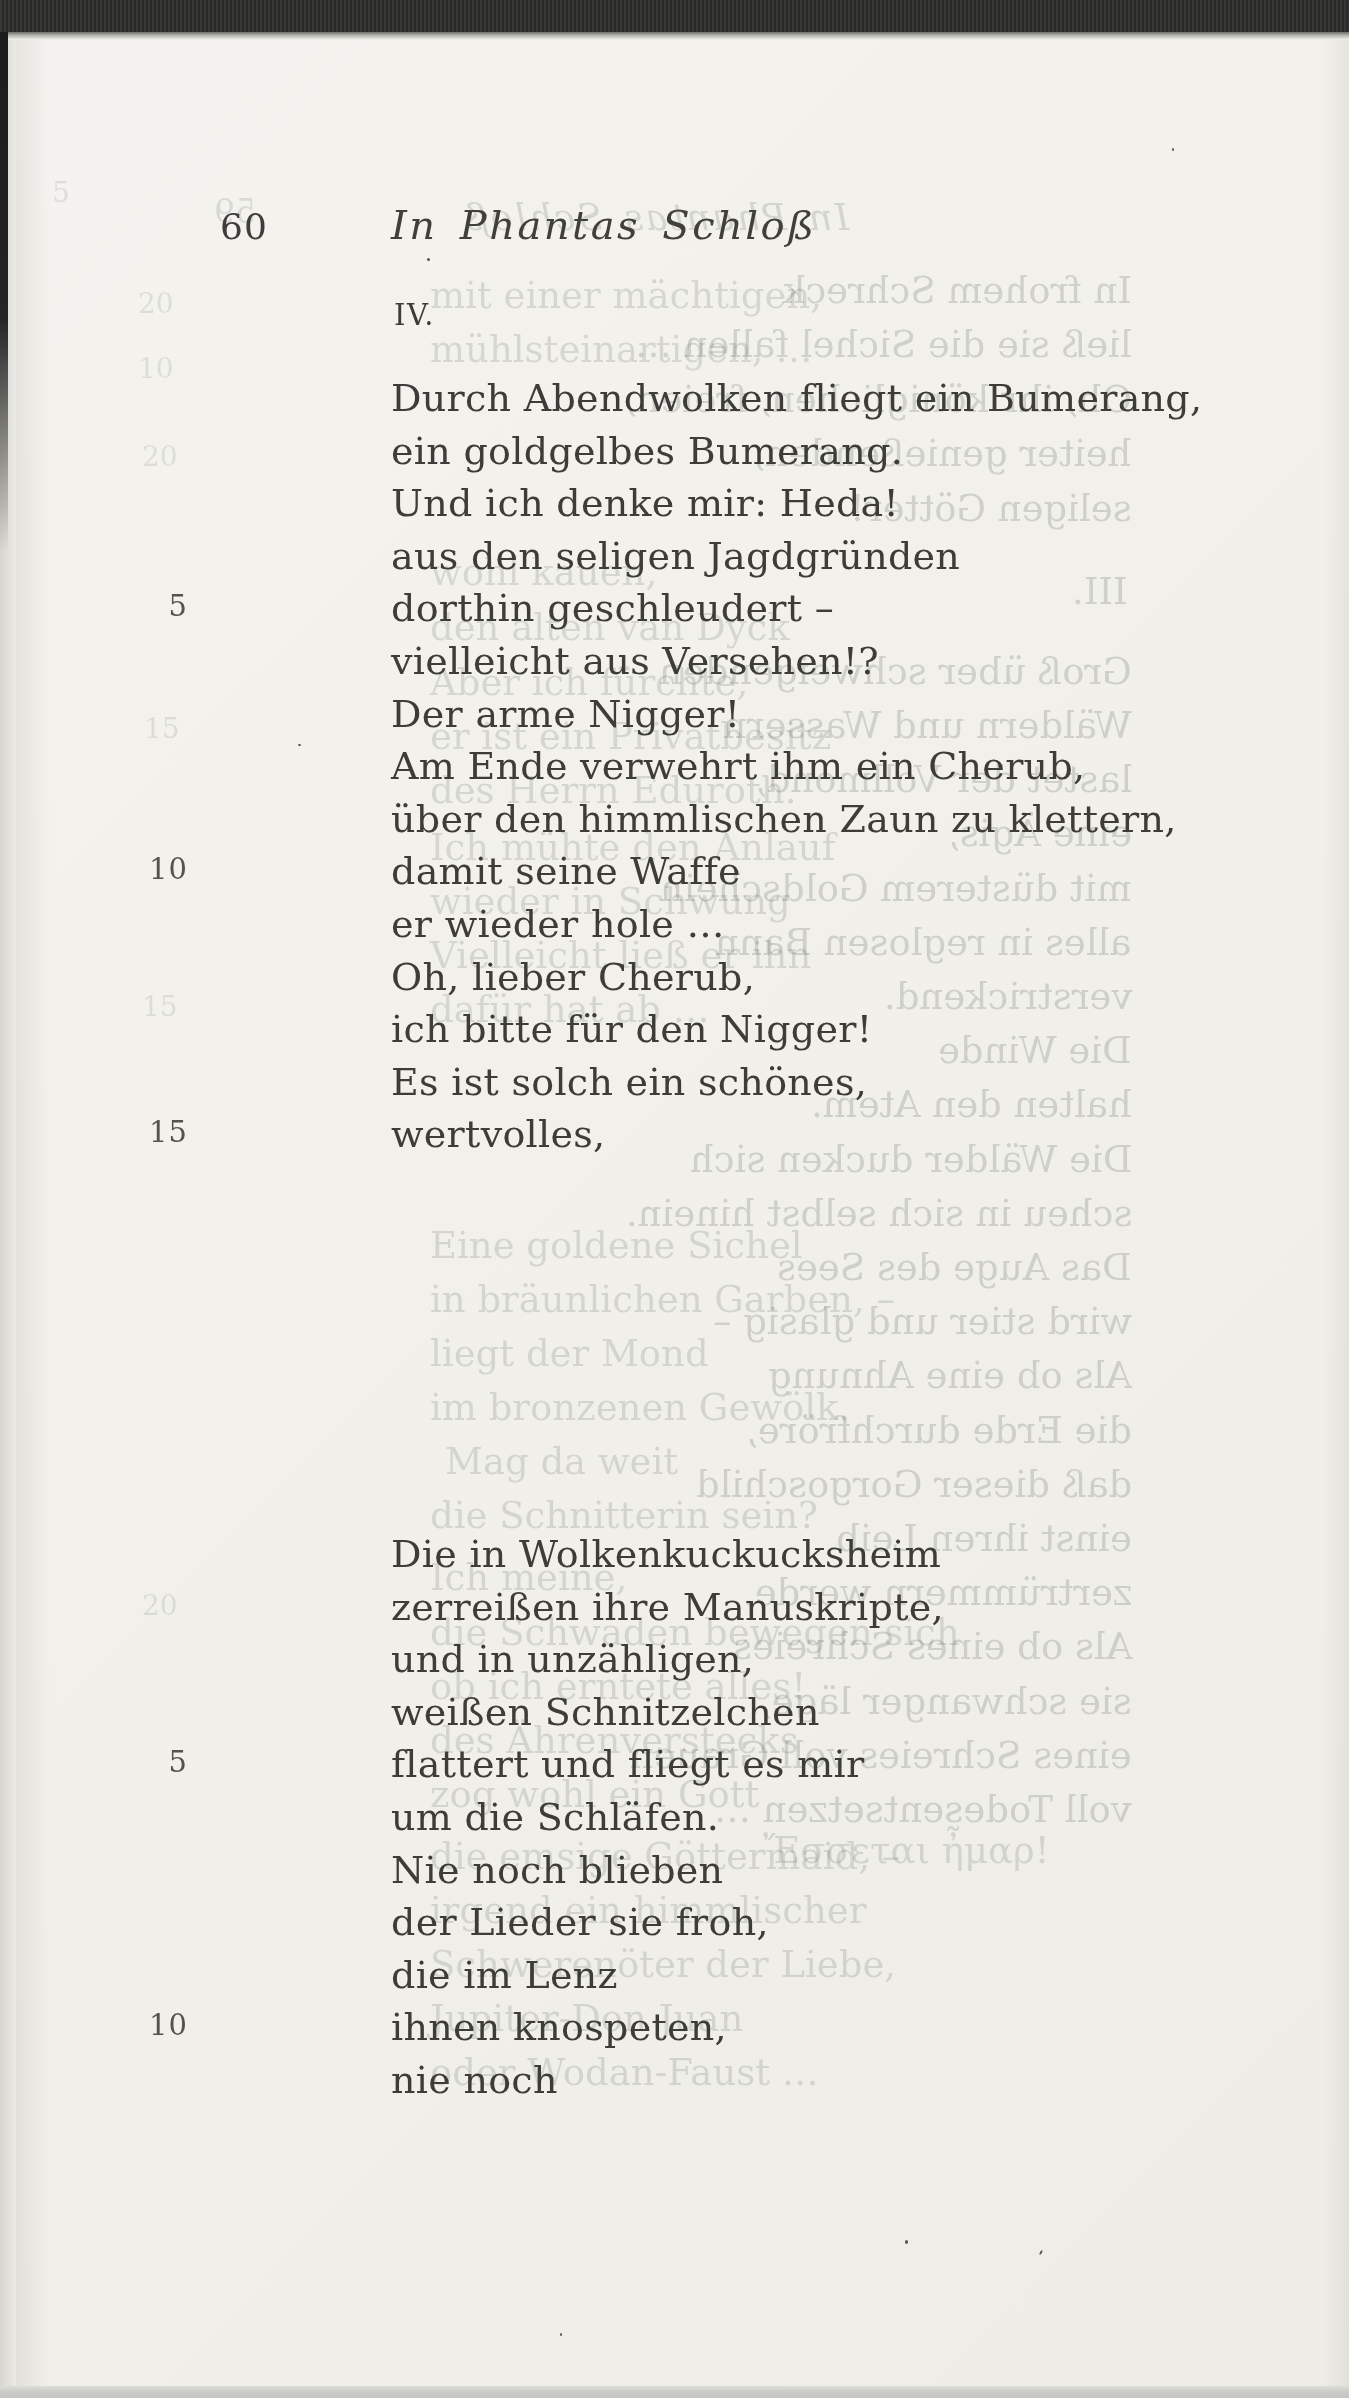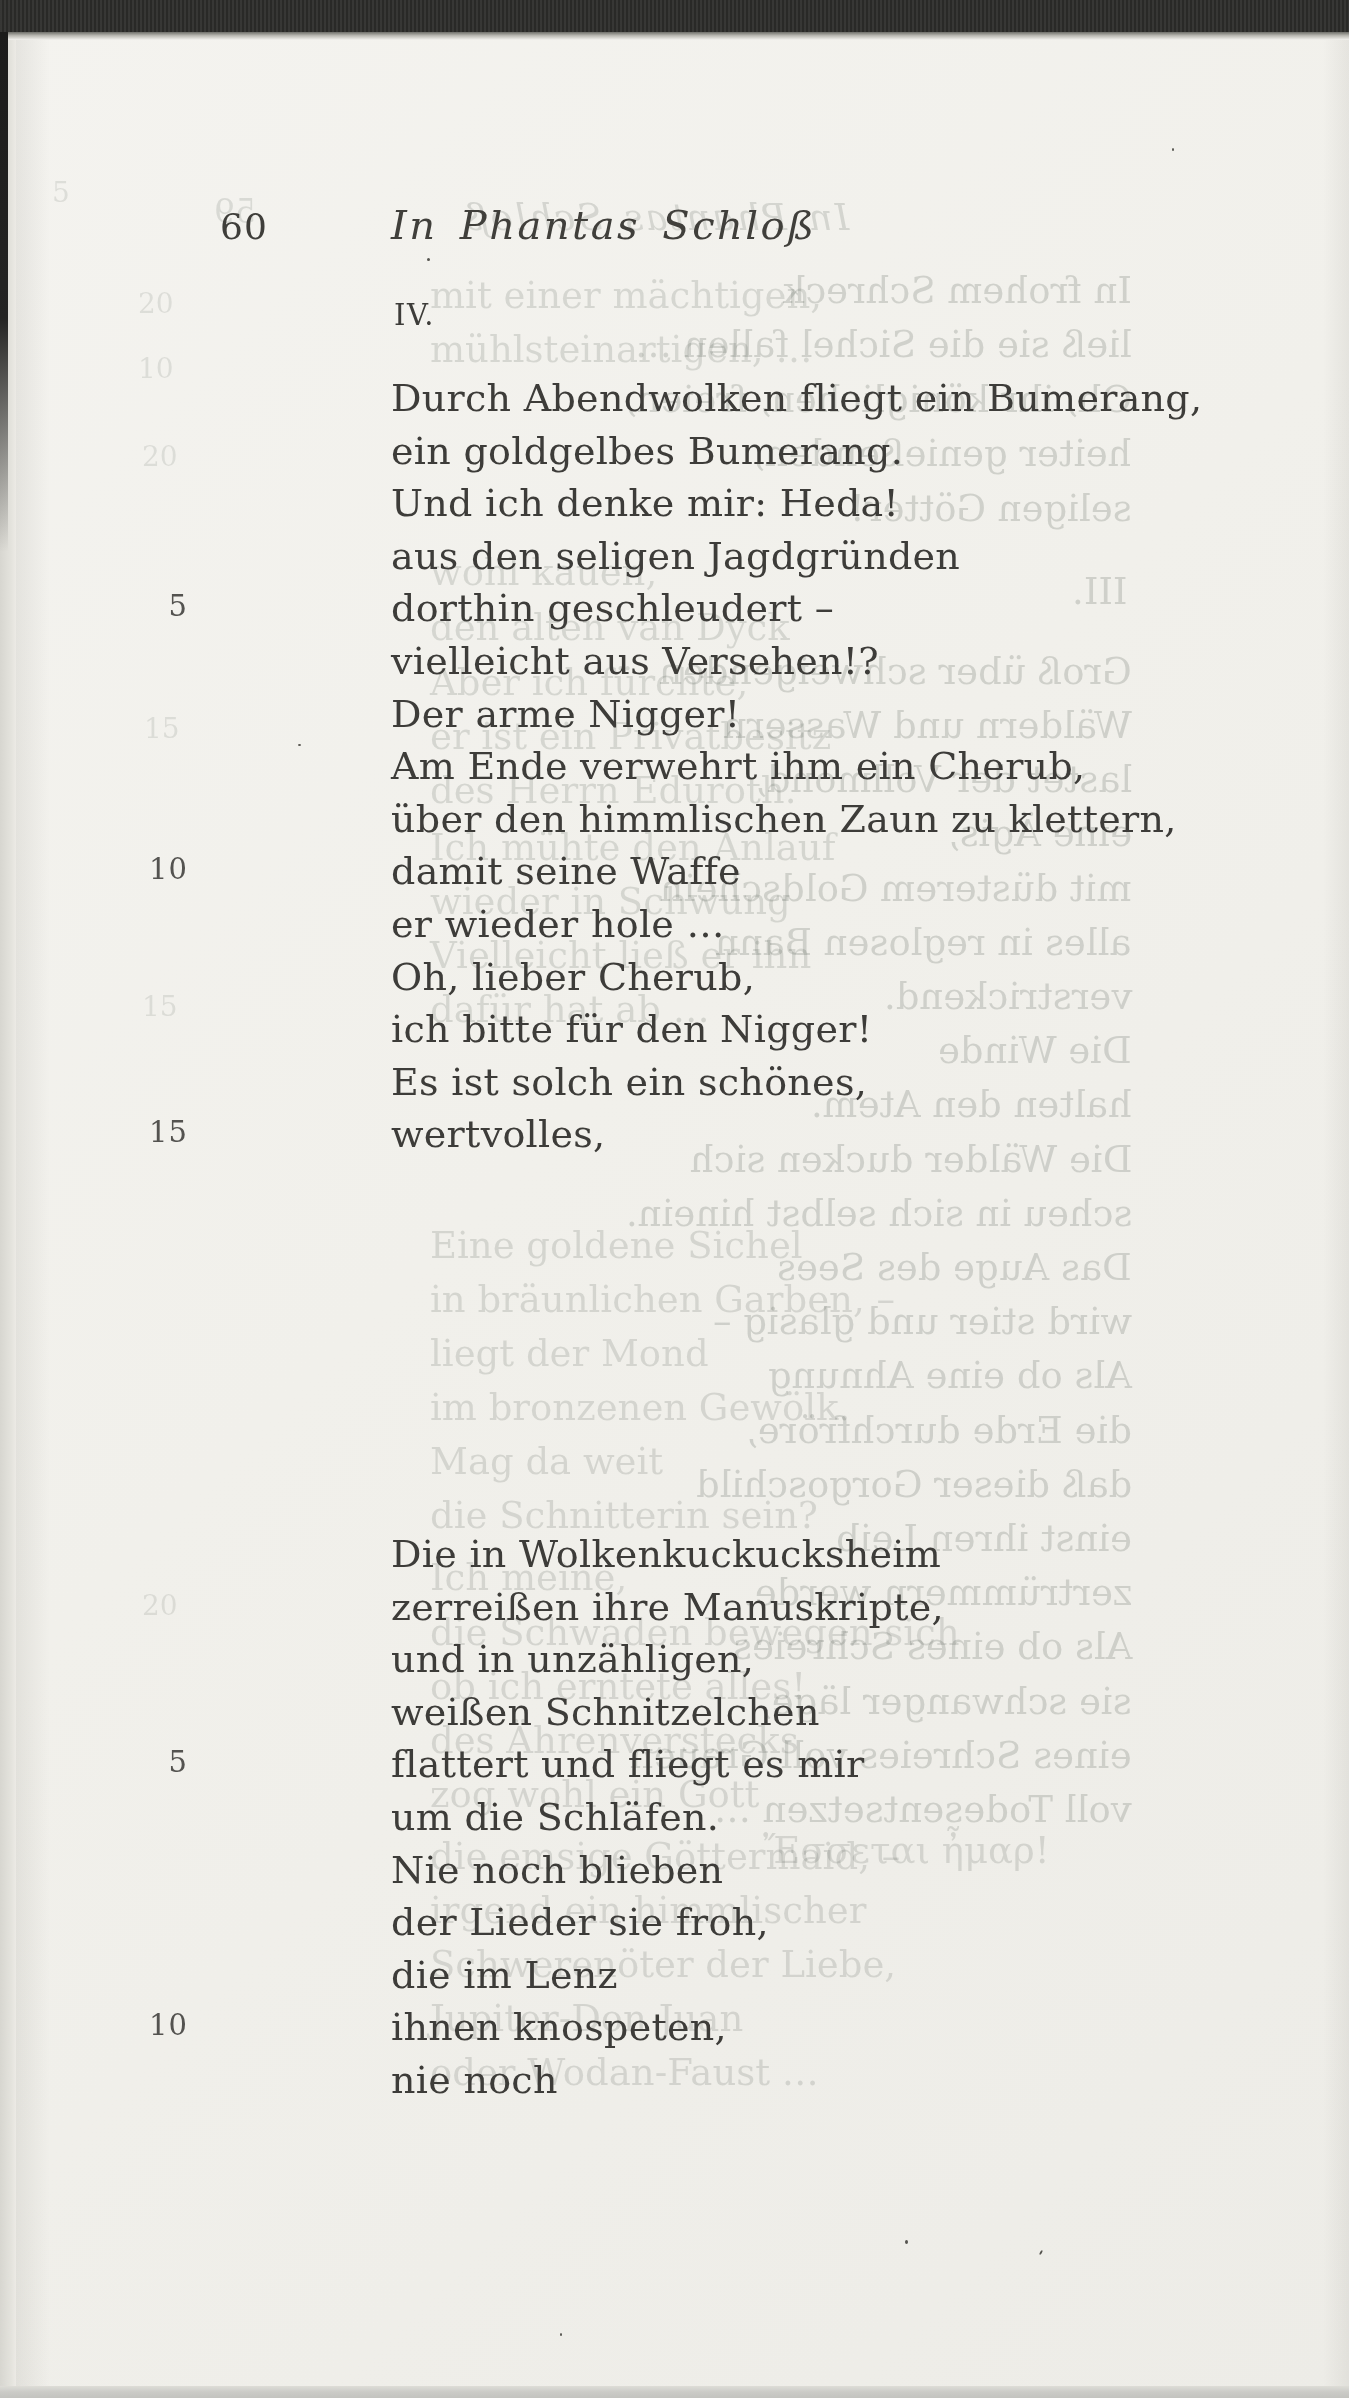--- a/index.html
+++ b/index.html
@@ -124,21 +124,21 @@
       <div class="bleed-line" style="top: 715px;">er ist ein Privatbesitz</div>
       <div class="bleed-line" style="top: 769px;">des Herrn Eduroth.</div>
       <div class="bleed-line" style="top: 826px;">Ich mühte den Anlauf</div>
       <div class="bleed-line" style="top: 880px;">wieder in Schwung</div>
       <div class="bleed-line" style="top: 934px;">Vielleicht ließ er ihn</div>
       <div class="bleed-line" style="top: 988px;">dafür hat ab …</div>
       <div class="bleed-line" style="top: 1224px;">Eine goldene Sichel</div>
       <div class="bleed-line" style="top: 1278px;">in bräunlichen Garben, –</div>
       <div class="bleed-line" style="top: 1332px;">liegt der Mond</div>
       <div class="bleed-line" style="top: 1386px;">im bronzenen Gewölk.</div>
-      <div class="bleed-line" style="top: 1440px;">Mag da weit</div>
+      <div class="bleed-line" style="top: 1440px; margin-left: 15px;">Mag da weit</div>
       <div class="bleed-line" style="top: 1494px;">die Schnitterin sein?</div>
       <div class="bleed-line" style="top: 1556px;">Ich meine,</div>
       <div class="bleed-line" style="top: 1611px;">die Schwaden bewegen sich</div>
       <div class="bleed-line" style="top: 1665px;">ob ich erntete alles!</div>
       <div class="bleed-line" style="top: 1719px;">des Ährenverstecks</div>
       <div class="bleed-line" style="top: 1773px;">zog wohl ein Gott</div>
       <div class="bleed-line" style="top: 1829px; left: 763px;">Ἔσσεται ἦμαρ!</div>
       <div class="bleed-line" style="top: 1835px;">die emsige Göttermaid, –</div>
       <div class="bleed-line" style="top: 1889px;">irgend ein himmlischer</div>
       <div class="bleed-line" style="top: 1943px;">Schwerenöter der Liebe,</div>

